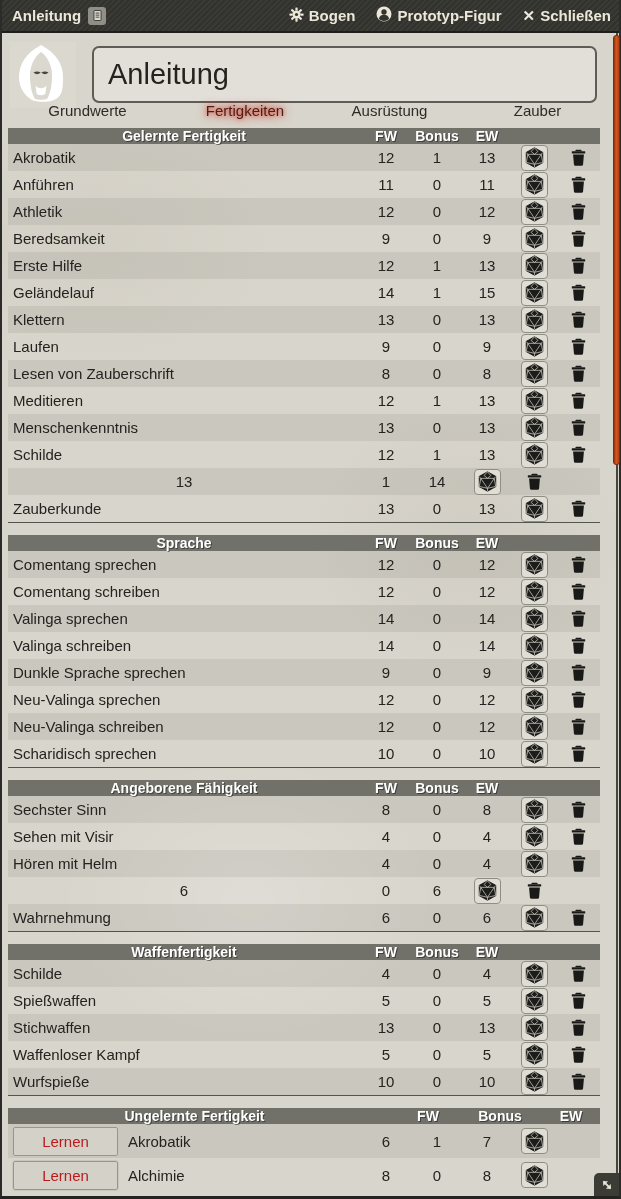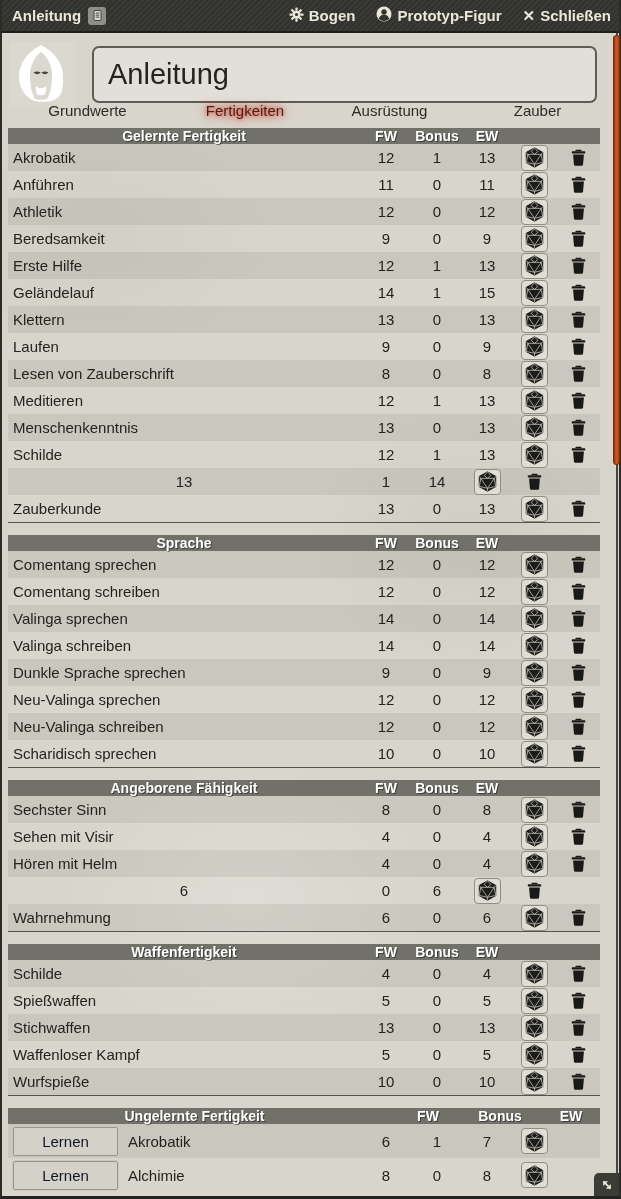--- a/index.html
+++ b/index.html
@@ -68,21 +68,21 @@
     display:flex; align-items:center; justify-content:center; cursor:pointer; padding:0; }
   .trash-btn{ background:none; border:none; cursor:pointer; padding:0; display:flex; align-items:center; }
 
   
   .ul-header{ grid-template-columns:110px 242px 52px 50px 50px 44px 44px;gap:21px; }
   .ul-header .h-title{ grid-column:1 / 3; }
   .ul-row{ height:34px; display:grid; grid-template-columns:110px 242px 52px 50px 50px 44px 44px; align-items:center; }
   .ul-rows .ul-row:nth-child(odd){ background:rgba(72,66,52,0.09); }
   .learn-btn{ width:112px; height:29px; margin-left:5px; background:#d4d1c8; border:1px solid #98958c;
     outline:1px solid #c9c6bd; border-radius:2px; font-family:"Liberation Sans", sans-serif;
-    font-size:15px; color:#0f172a; cursor:pointer; }
+    font-size:15px; color:#b91c1c; cursor:pointer; }
   .section.unlearned{ border-bottom:none; margin-bottom:0; }
 
   
   .scroll-track{ position:absolute; right:3px; top:33px; bottom:3px; width:2px; background:#46463f; z-index:50; }
   .scroll-thumb{ position:absolute; right:1px; top:35px; width:7px; height:430px; z-index:51;
     background:linear-gradient(90deg,#933310,#d4571e 45%,#b23f14); border:1px solid #7e2a0c; border-radius:3px; cursor:grab; }
   .resize-handle{ position:absolute; right:2px; bottom:3px; width:25px; height:23px; background:#3c3c37;
     border-radius:5px 0 0 0; z-index:52; display:flex; align-items:center; justify-content:center; cursor:nwse-resize; }
 </style>
 </head>

